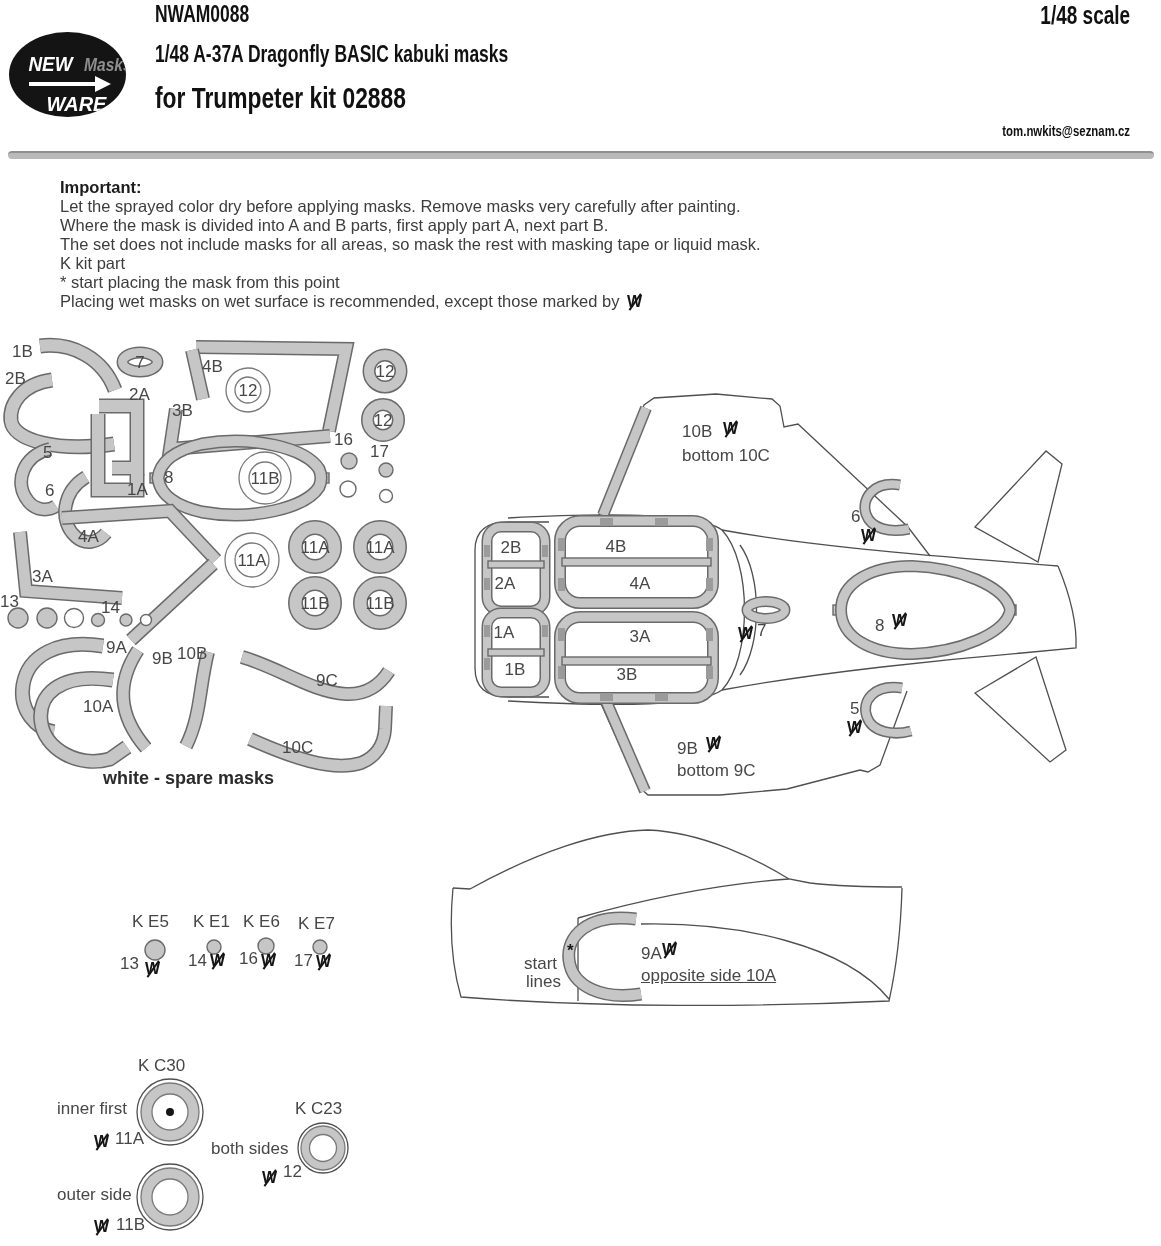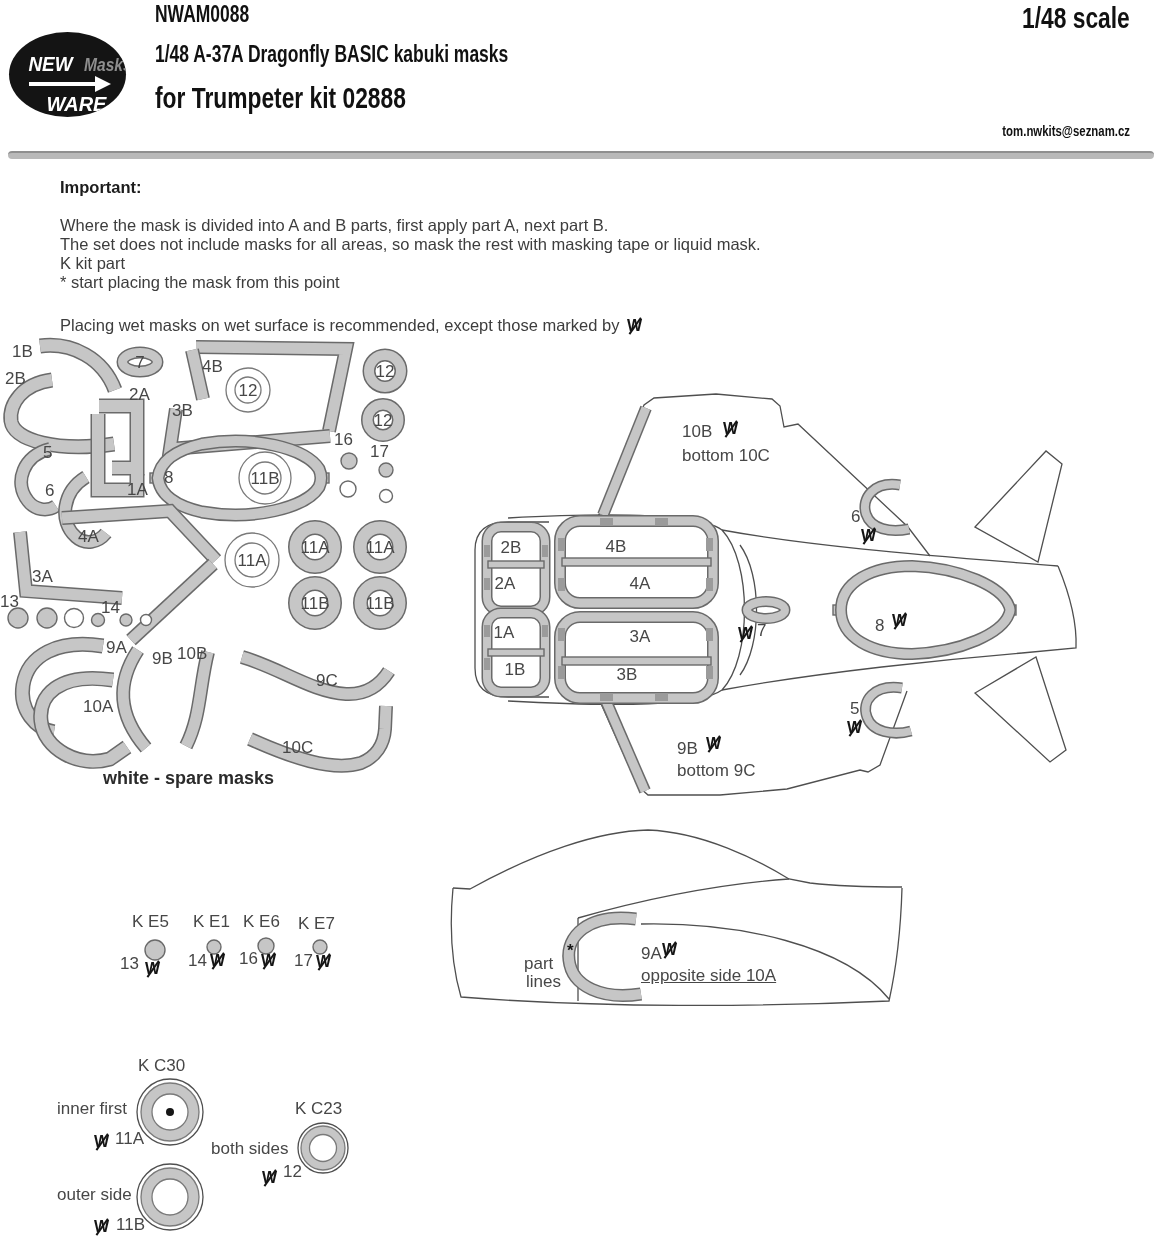--- a/index.html
+++ b/index.html
@@ -46,32 +46,33 @@
 
   <div class="logo">
     <span class="new">NEW</span>
     <span class="masks">Masks</span>
     <span class="arrow-bar"></span>
     <span class="arrow-head"></span>
     <span class="ware">WARE</span>
   </div>
 
   <div class="hdr" style="left:155px;top:1px;font-size:23px;"><span class="cond">NWAM0088</span></div>
-  <div class="hdr" style="right:31px;top:1px;font-size:30px;"><span class="condr">1/48 scale</span></div>
+  <div class="hdr" style="right:31px;top:1px;font-size:25px;"><span class="condr">1/48 scale</span></div>
   <div class="hdr" style="left:155px;top:41px;font-size:23px;"><span class="cond">1/48  A-37A Dragonfly BASIC kabuki masks</span></div>
   <div class="hdr" style="left:155px;top:81px;font-size:30px;"><span class="cond">for Trumpeter kit 02888</span></div>
   <div class="hdr" style="right:31px;top:122px;font-size:15px;"><span class="condr">tom.nwkits@seznam.cz</span></div>
   <div class="divider"></div>
 
   <div class="imp" style="top:178px;font-weight:700;color:#1c1c1c;text-align:right;">Important:</div>
+  <div class="imp" style="top:197px;">Let the sprayed color dry before applying masks. Remove masks very carefully after painting.</div>
   <div class="imp" style="top:235px;">The set does not include masks for all areas, so mask the rest with masking tape or liquid mask.</div>
   <div class="imp" style="top:216px;">Where the mask is divided into A and B parts, first apply part A, next part B.</div>
   <div class="imp" style="top:254px;">K kit part</div>
   <div class="imp" style="top:273px;">*  start placing the mask from this point</div>
-  <div class="imp" style="top:292px;margin-top:24px;">
+  <div class="imp" style="top:292px;">
     <span>Placing wet masks on wet surface is recommended, except those marked by</span>
     <span class="w" style="margin-left:3px;">W</span>
   </div>
 
   <svg width="1161" height="1246" viewBox="0 0 1161 1246">
     <defs>
       <path id="b1B" d="M 40,346 C 72,342 103,358 115,390"></path>
       <path id="b2B" d="M 52,380 C 22,384 9,404 11,421 C 14,441 58,452 114,444"></path>
       <path id="b2A" d="M 99,406 L 137,406 L 137,468 L 112,468"></path>
       <path id="b1A" d="M 98,414 L 98,490 L 137,490 L 137,474"></path>
@@ -399,21 +400,21 @@
   <div class="lbl" style="left:677px;top:762px;">bottom 9C</div>
   <div class="lbl ctr" style="left:511px;top:547px;">2B</div>
   <div class="lbl ctr" style="left:505px;top:583px;">2A</div>
   <div class="lbl ctr" style="left:504px;top:632px;">1A</div>
   <div class="lbl ctr" style="left:515px;top:669px;">1B</div>
   <div class="lbl ctr" style="left:616px;top:546px;">4B</div>
   <div class="lbl ctr" style="left:640px;top:583px;">4A</div>
   <div class="lbl ctr" style="left:640px;top:636px;">3A</div>
   <div class="lbl ctr" style="left:627px;top:674px;">3B</div>
 
-  <div class="lbl" style="left:524px;top:955px;">part</div>
+  <div class="lbl" style="left:524px;top:955px;">start</div>
   <div class="lbl" style="left:526px;top:973px;">lines</div>
   <div class="lbl" style="left:567px;top:942px;font-weight:700;color:#161616;">*</div>
   <div class="lbl" style="left:641px;top:945px;">9A</div>
   <div class="lbl w" style="left:662px;top:942px;">W</div>
   <div class="lbl" style="left:641px;top:967px;text-decoration:underline;">opposite side 10A</div>
 
   <div class="lbl" style="left:132px;top:913px;">K E5</div>
   <div class="lbl" style="left:120px;top:955px;">13</div>
   <div class="lbl w" style="left:145px;top:961px;">W</div>
   <div class="lbl" style="left:193px;top:913px;">K E1</div>

